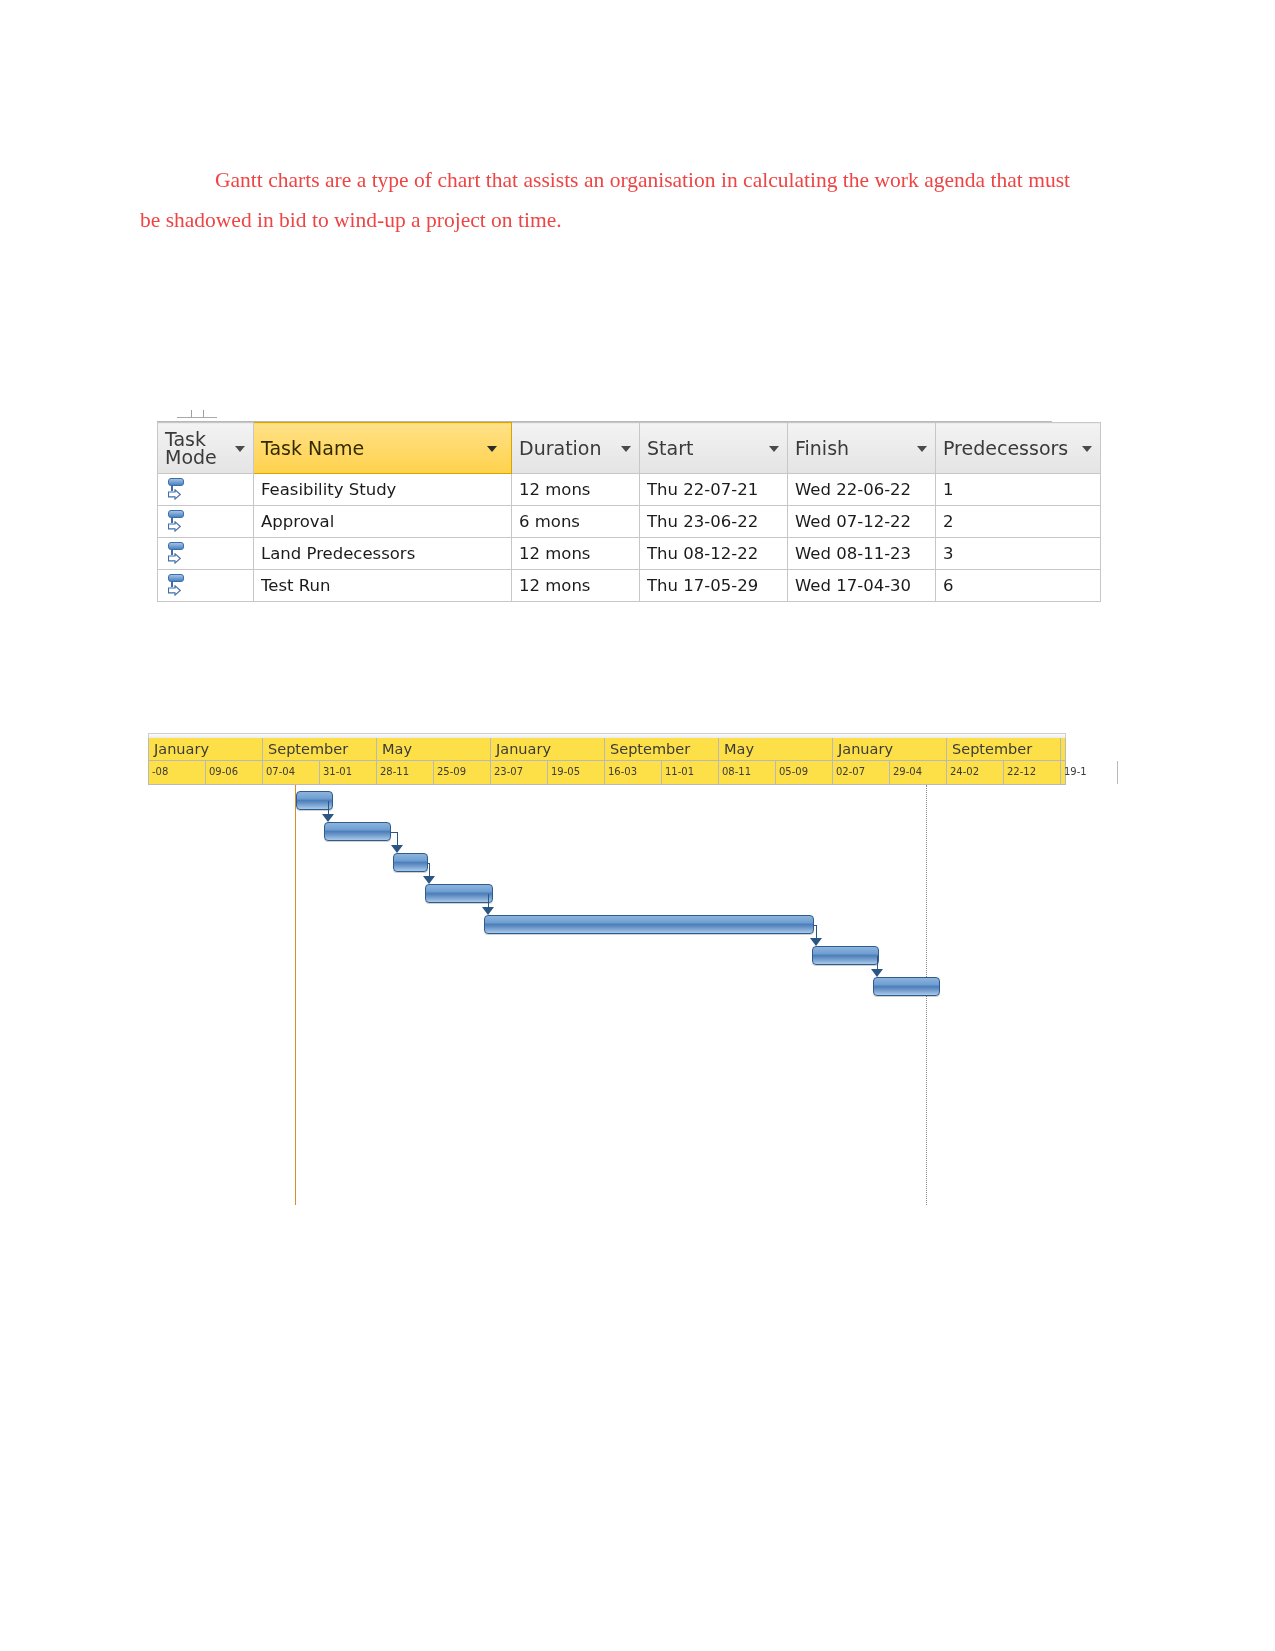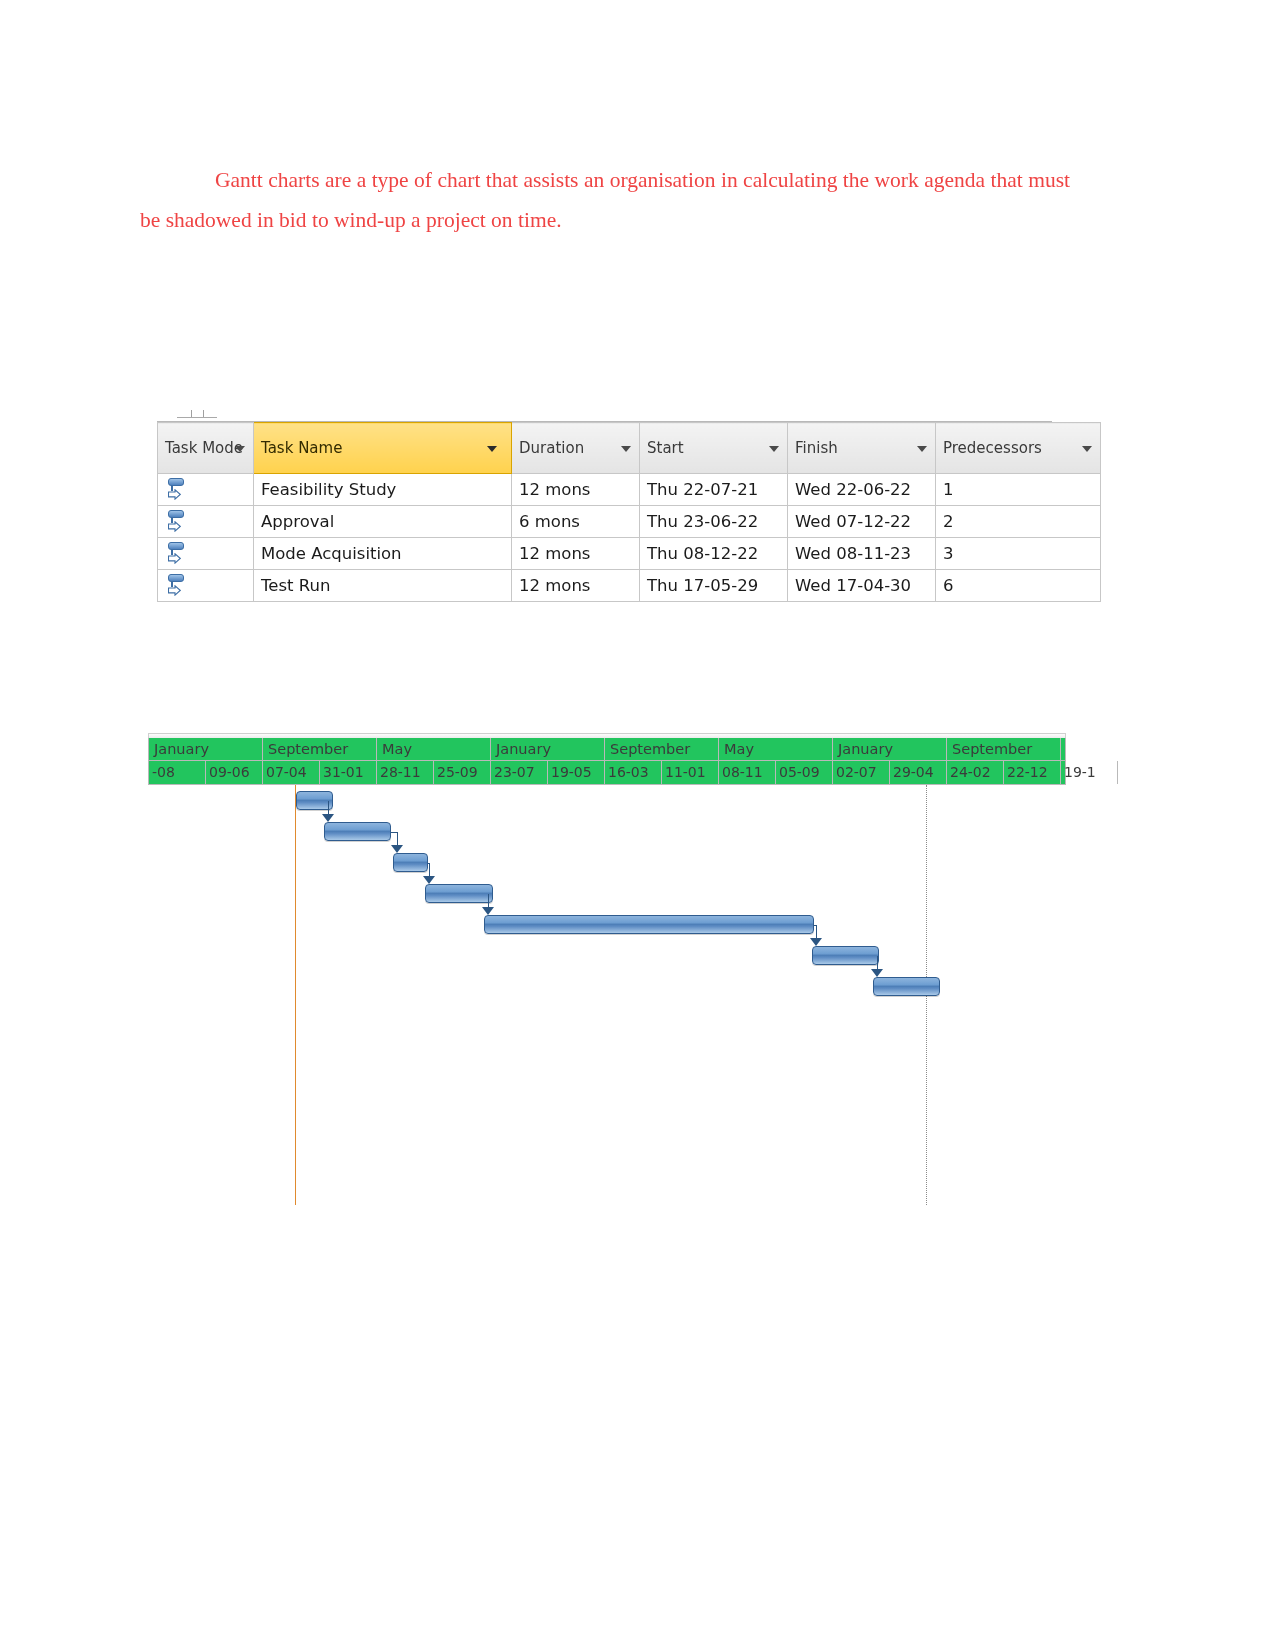--- a/index.html
+++ b/index.html
@@ -69,21 +69,21 @@
   table.project-grid th,
   table.project-grid td {
     border: 1px solid #c7c7c7;
     padding: 0;
     vertical-align: middle;
     font-weight: normal;
   }
   table.project-grid thead th {
     background: linear-gradient(to bottom, #f3f3f3 0%, #e4e4e4 100%);
     height: 50px;
-    font-size: 15px;
+    font-size: 19px;
     color: #3a3a3a;
     text-align: left;
     position: relative;
     padding-left: 7px;
   }
   table.project-grid thead th.col-taskname {
     background: linear-gradient(to bottom, #ffe187 0%, #ffd24d 100%);
     border-color: #d9a400;
     color: #332b00;
   }
@@ -174,21 +174,21 @@
   .gantt-topstrip {
     height: 5px;
     background: linear-gradient(to bottom, #fdfdfd, #ececec);
     border: 1px solid #cfcfcf;
     border-bottom: none;
     box-sizing: border-box;
   }
   .gantt-timeline {
     border: 1px solid #b9b9b9;
     border-top: none;
-    background: #22c55e;
+    background: #fde047;
     box-sizing: border-box;
     width: 918px;
   }
   .tl-row {
     display: flex;
     height: 23px;
     box-sizing: border-box;
   }
   .tl-row.months { border-bottom: 1px solid #b9b9b9; }
   .tl-cell {
@@ -199,21 +199,21 @@
     line-height: 22px;
     padding-left: 5px;
     box-sizing: border-box;
     overflow: hidden;
     white-space: nowrap;
     flex: none;
   }
   .tl-row.months .tl-cell { width: 114px; }
   .tl-row.days .tl-cell {
     width: 57px;
-    font-size: 14px;
+    font-size: 10px;
     padding-left: 3px;
     text-align: left;
   }
 
   .gantt-canvas {
     position: relative;
     width: 918px;
     height: 420px;
     background: #ffffff;
     overflow: hidden;
@@ -320,21 +320,21 @@
           <td class="cell-name">Approval</td>
           <td>6 mons</td>
           <td>Thu 23-06-22</td>
           <td>Wed 07-12-22</td>
           <td class="cell-pred">2</td>
         </tr>
         <tr>
           <td class="cell-mode"><span class="mode-glyph"><span class="mg-top"></span><span class="mg-stem"></span><svg class="mg-arrow" viewBox="0 0 13 11">
                 <path d="M0.5 3.0 H7.0 V0.8 L12.2 5.4 L7.0 10.1 V7.9 H0.5 Z" fill="none" stroke="#3d6ea5" stroke-width="1.1"></path>
               </svg></span></td>
-          <td class="cell-name">Mode Acquisition</td>
+          <td class="cell-name">Land Predecessors</td>
           <td>12 mons</td>
           <td>Thu 08-12-22</td>
           <td>Wed 08-11-23</td>
           <td class="cell-pred">3</td>
         </tr>
         <tr>
           <td class="cell-mode"><span class="mode-glyph"><span class="mg-top"></span><span class="mg-stem"></span><svg class="mg-arrow" viewBox="0 0 13 11">
                 <path d="M0.5 3.0 H7.0 V0.8 L12.2 5.4 L7.0 10.1 V7.9 H0.5 Z" fill="none" stroke="#3d6ea5" stroke-width="1.1"></path>
               </svg></span></td>
           <td class="cell-name">Test Run</td>

